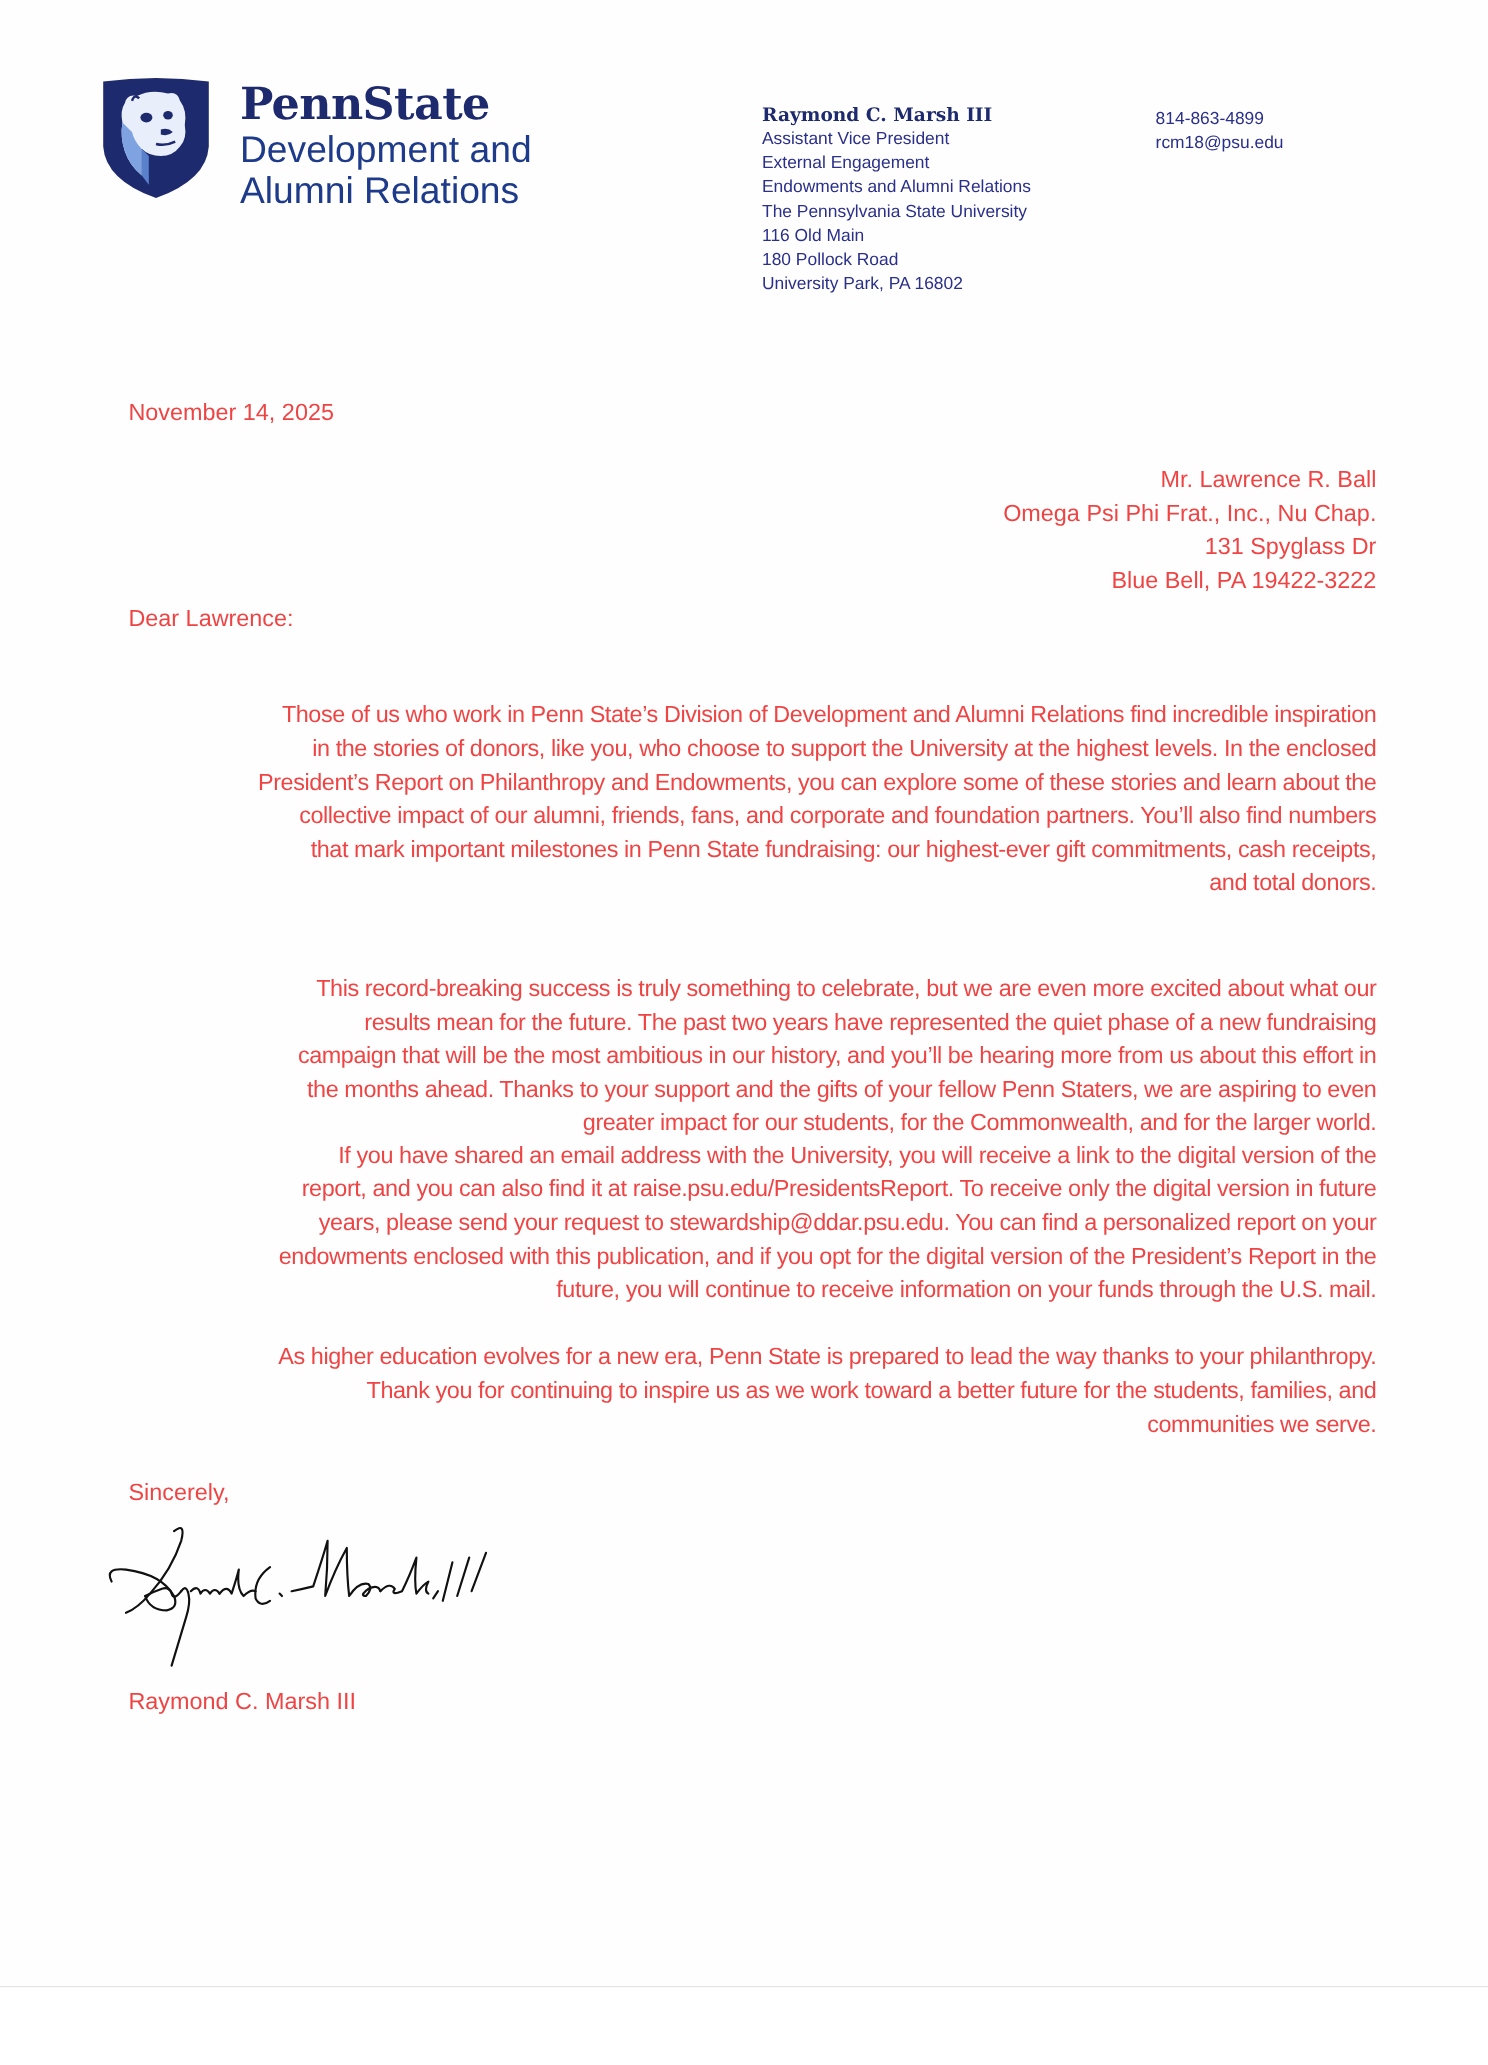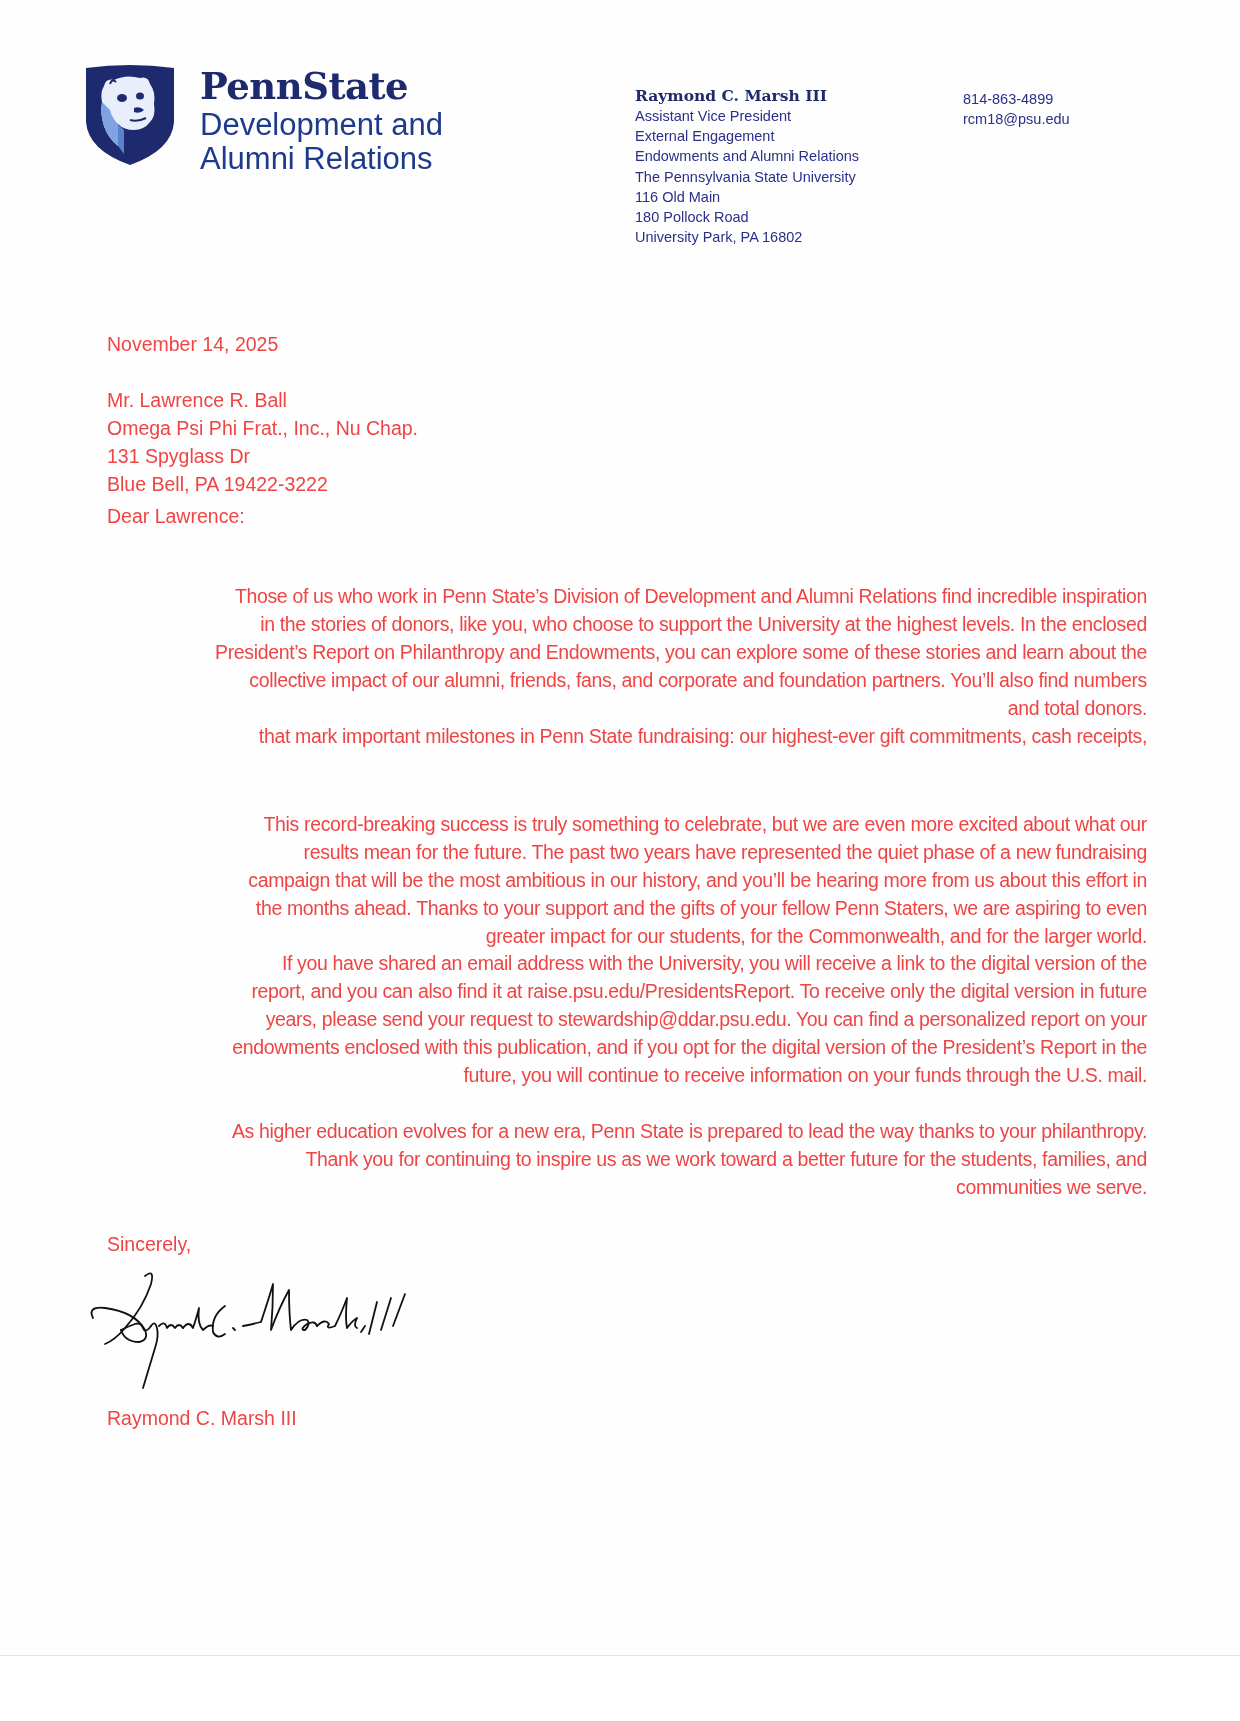--- a/index.html
+++ b/index.html
@@ -14,21 +14,21 @@
   .brand { position: absolute; left: 188px; top: 64px; color: #1e407c; margin-left: 12px; }
   .brand-name { font-family: "DejaVu Serif", serif; font-weight: bold; font-size: 37px; letter-spacing: -0.5px; line-height: 44px; color: #1e2a6e; }
   .brand-sub { font-family: "Liberation Sans", sans-serif; font-size: 31px; line-height: 34px; color: #1e3a8a; }
 
   .contact { position: absolute; left: 635px; top: 86px; color: #2a2f8a; font-size: 14.5px; line-height: 20.2px; }
   .contact-name { font-family: "DejaVu Serif", serif; font-weight: bold; font-size: 15.5px; color: #1e2a6e; line-height: 20px; }
   .contact-right { position: absolute; left: 963px; top: 89px; color: #2a2f8a; font-size: 14.5px; line-height: 20px; }
 
   .body-text { position: absolute; left: 107px; width: 1040px; font-family: "Liberation Sans Narrow", "Liberation Sans", sans-serif; font-size: 19.5px; line-height: 28px; color: #ef4444; }
   .date { top: 330px; }
-  .address { top: 386px; }
+  .address { top: 386px; text-align: right; }
   .salutation { top: 502px; }
   .para { letter-spacing: -0.35px; text-align: right; }
   .p1 { top: 582px; }
   .p2 { top: 810px; }
   .p3 { top: 949px; }
   .p4 { top: 1117px; }
   .closing { top: 1230px; }
   .sig { position: absolute; left: 85px; top: 1268px; width: 500px; height: 140px; }
   .signer { top: 1404px; }
   .line { display: block; white-space: nowrap; }
@@ -81,22 +81,22 @@
     <span class="line">Blue Bell, PA  19422-3222</span>
   </div>
 
   <div class="body-text salutation">Dear Lawrence:</div>
 
   <div class="body-text para p1">
     <span class="line">Those of us who work in Penn State’s Division of Development and Alumni Relations find incredible inspiration</span>
     <span class="line">in the stories of donors, like you, who choose to support the University at the highest levels. In the enclosed</span>
     <span class="line">President’s Report on Philanthropy and Endowments, you can explore some of these stories and learn about the</span>
     <span class="line">collective impact of our alumni, friends, fans, and corporate and foundation partners. You’ll also find numbers</span>
+    <span class="line">that mark important milestones in Penn State fundraising: our highest-ever gift commitments, cash receipts,</span>
     <span class="line">and total donors.</span>
-    <span class="line">that mark important milestones in Penn State fundraising: our highest-ever gift commitments, cash receipts,</span>
   </div>
 
   <div class="body-text para p2">
     <span class="line">This record-breaking success is truly something to celebrate, but we are even more excited about what our</span>
     <span class="line">results mean for the future. The past two years have represented the quiet phase of a new fundraising</span>
     <span class="line">campaign that will be the most ambitious in our history, and you’ll be hearing more from us about this effort in</span>
     <span class="line">the months ahead. Thanks to your support and the gifts of your fellow Penn Staters, we are aspiring to even</span>
     <span class="line">greater impact for our students, for the Commonwealth, and for the larger world.</span>
   </div>
 

